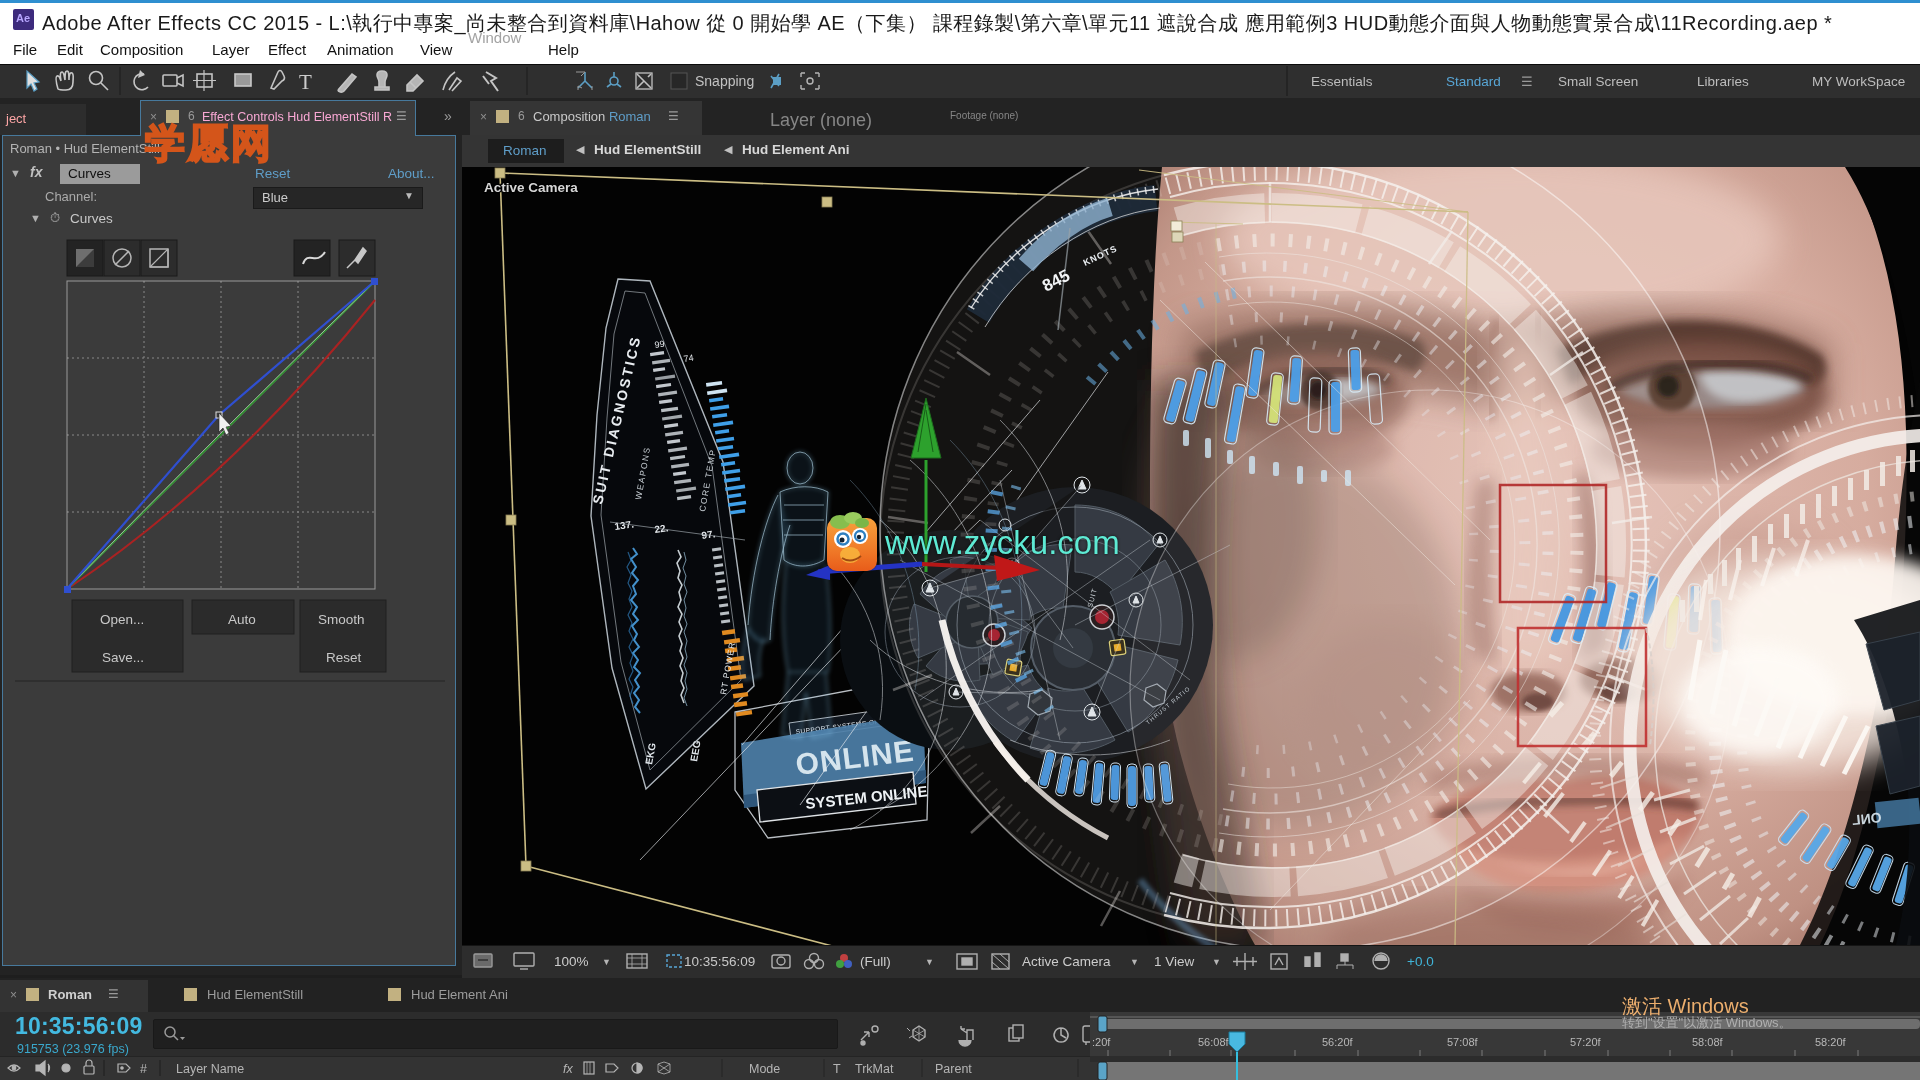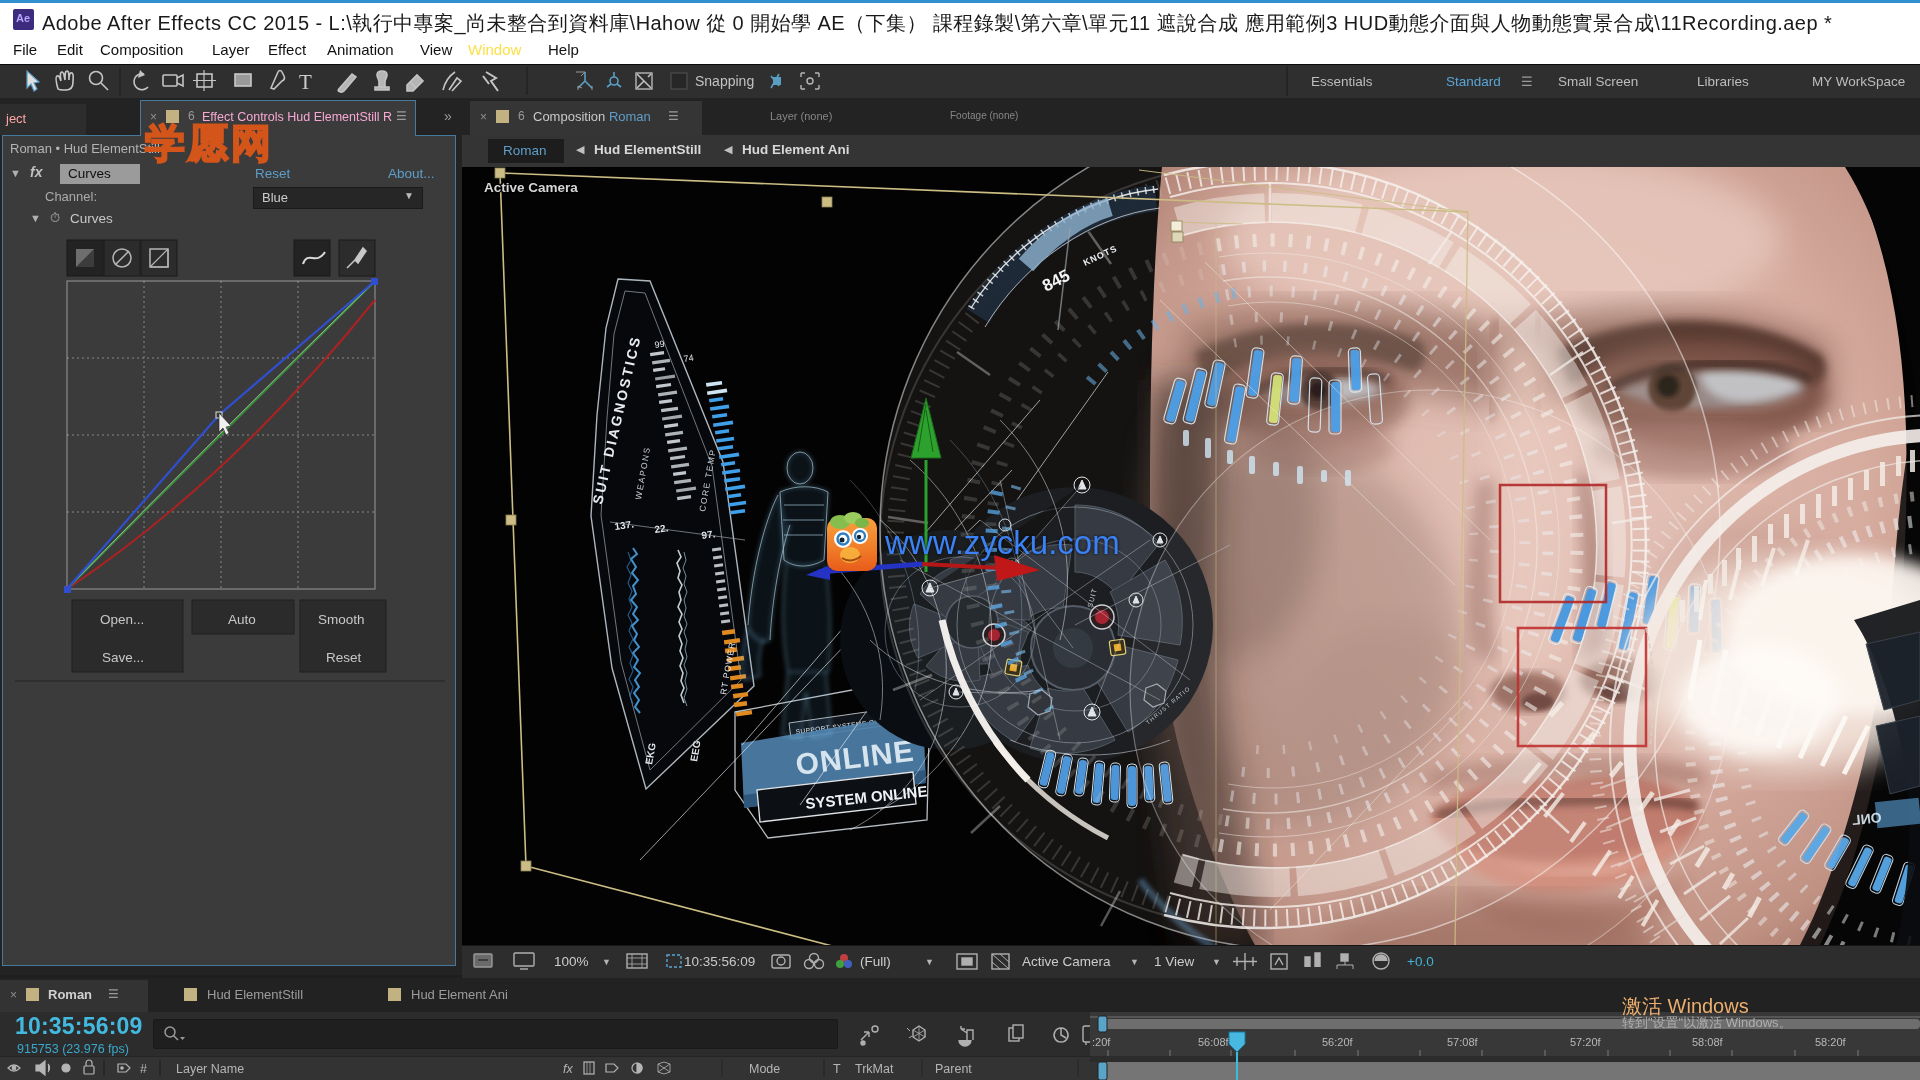--- a/index.html
+++ b/index.html
@@ -17,21 +17,21 @@
 <div class="abs" style="left:13px;top:9px;width:21px;height:21px;background:#3d2b7d;border-radius:2px;"></div>
 <div class="abs txt" style="left:16px;top:12px;font-size:11px;font-weight:bold;color:#b8a6ff;">Ae</div>
 <div class="abs txt" style="left:42px;top:10px;font-size:20px;color:#1a1a1a;letter-spacing:0.45px;">Adobe After Effects CC 2015 - L:\執行中專案_尚未整合到資料庫\Hahow 從 0 開始學 AE（下集） 課程錄製\第六章\單元11 遮說合成 應用範例3 HUD動態介面與人物動態實景合成\11Recording.aep *</div>
 <div class="abs txt" style="left:13px;top:41px;font-size:15px;color:#111;">File</div>
 <div class="abs txt" style="left:57px;top:41px;font-size:15px;color:#111;text-align:center;">Edit</div>
 <div class="abs txt" style="left:100px;top:41px;font-size:15px;color:#111;">Composition</div>
 <div class="abs txt" style="left:212px;top:41px;font-size:15px;color:#111;">Layer</div>
 <div class="abs txt" style="left:268px;top:41px;font-size:15px;color:#111;">Effect</div>
 <div class="abs txt" style="left:327px;top:41px;font-size:15px;color:#111;">Animation</div>
 <div class="abs txt" style="left:420px;top:41px;font-size:15px;color:#111;">View</div>
-<div class="abs txt" style="left:468px;top:41px;font-size:15px;color:#fde047;">Window</div>
+<div class="abs txt" style="left:468px;top:29px;font-size:15px;color:#a3a3a3;">Window</div>
 <div class="abs txt" style="left:548px;top:41px;font-size:15px;color:#111;">Help</div>
 
 <div class="abs" style="left:0;top:64px;width:1920px;height:34px;background:#2f2f2f;border-top:1px solid #0b0b0b;box-sizing:border-box;"></div>
 <svg class="abs" style="left:0;top:64px;" width="1920" height="34" viewBox="0 0 1920 34">
  <g stroke="#c4c4c4" fill="none" stroke-width="1.6">
 
   <path d="M27 7 L27 24 L31 20 L34 27 L37 25 L34 19 L39 18 Z" fill="#e0e0e0" stroke="#5b9ec4" stroke-width="1.2"></path>
 
   <path d="M58 25 C56 18 55 13 57 12 C59 11 60 14 61 17 M61 17 C60 12 60 8 62 8 C64 8 64 12 65 16 M65 16 C65 10 65 7 67 7 C69 7 69 11 69 16 M69 16 C69 11 70 8 72 9 C74 10 73 14 73 18 C73 23 71 26 66 26 C62 26 59 26 58 25" stroke="#c8c8c8"></path>
 
@@ -175,21 +175,21 @@
 </svg>
 
 <div class="abs" style="left:462px;top:98px;width:1458px;height:880px;background:#232323;"></div>
 
 <div class="abs" style="left:470px;top:101px;width:232px;height:34px;background:#353535;"></div>
 <div class="abs txt" style="left:480px;top:110px;font-size:12px;color:#8f8f8f;">×</div>
 <div class="abs" style="left:496px;top:110px;width:13px;height:13px;background:#c2b181;"></div>
 <div class="abs txt" style="left:518px;top:109px;font-size:12px;color:#9a9a9a;">6</div>
 <div class="abs txt" style="left:533px;top:109px;font-size:13px;color:#c9c9c9;">Composition <span style="color:#5f9ec9">Roman</span></div>
 <div class="abs txt" style="left:668px;top:109px;font-size:12px;color:#9a9a9a;">☰</div>
-<div class="abs txt" style="left:770px;top:110px;font-size:11px;color:#868686;">Layer (none)</div>
+<div class="abs txt" style="left:770px;top:110px;font-size:18px;color:#868686;">Layer (none)</div>
 <div class="abs txt" style="left:950px;top:110px;font-size:10px;color:#868686;">Footage (none)</div>
 
 <div class="abs" style="left:462px;top:135px;width:1458px;height:32px;background:#343434;"></div>
 <div class="abs" style="left:488px;top:139px;width:76px;height:24px;background:#1d1d1d;"></div>
 <div class="abs txt" style="left:503px;top:143px;font-size:13.5px;color:#5f9ec9;">Roman</div>
 <div class="abs txt" style="left:576px;top:143px;font-size:11px;color:#c0c0c0;">◀</div>
 <div class="abs txt" style="left:594px;top:142px;font-size:13.5px;color:#d8d8d8;font-weight:bold;">Hud ElementStill</div>
 <div class="abs txt" style="left:724px;top:143px;font-size:11px;color:#c0c0c0;">◀</div>
 <div class="abs txt" style="left:742px;top:142px;font-size:13.5px;color:#d8d8d8;font-weight:bold;">Hud Element Ani</div>
 
@@ -939,18 +939,18 @@
  <ellipse cx="36" cy="13" rx="7" ry="5" fill="#7ab648"></ellipse>
  <circle cx="17" cy="29" r="9" fill="#ffffff"></circle>
       <circle cx="17" cy="29" r="5.5" fill="none" stroke="#2e7fc0" stroke-width="2.5"></circle>
       <circle cx="16" cy="30" r="2.5" fill="#123"></circle>
  <circle cx="34" cy="26" r="8" fill="#ffffff"></circle>
       <circle cx="34" cy="26" r="5" fill="none" stroke="#2e7fc0" stroke-width="2.3"></circle>
       <circle cx="33" cy="27" r="2.2" fill="#123"></circle>
  <ellipse cx="24" cy="45" rx="10" ry="8" fill="#f7b23c" opacity="0.9"></ellipse>
  <path d="M16 48 Q 25 54 35 46" stroke="#a04a12" stroke-width="2" fill="none"></path>
 </svg>
-<div class="abs txt" style="left:885px;top:524px;font-size:33px;color:#3b82f6;text-shadow:0 0 3px rgba(0,0,0,.8);">www.zycku.com</div>
+<div class="abs txt" style="left:885px;top:524px;font-size:33px;color:#5eead4;text-shadow:0 0 3px rgba(0,0,0,.8);">www.zycku.com</div>
 
 <div class="abs txt" style="left:1622px;top:993px;font-size:20px;color:#fdba74;opacity:.92;text-align:center;">激活 Windows</div>
 <div class="abs txt" style="left:1622px;top:1014px;font-size:13px;color:#b6b6b6;opacity:.9;">转到"设置"以激活 Windows。</div>
 
 </div>
 
 </body></html>

